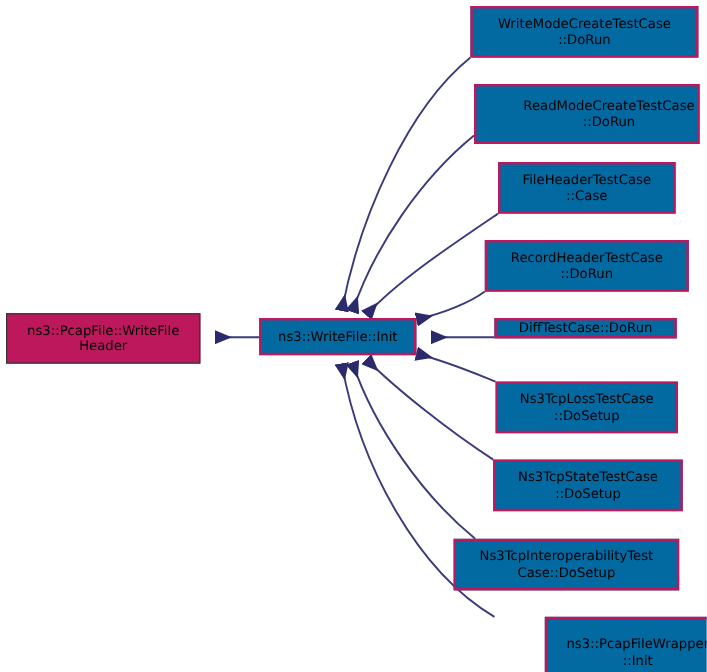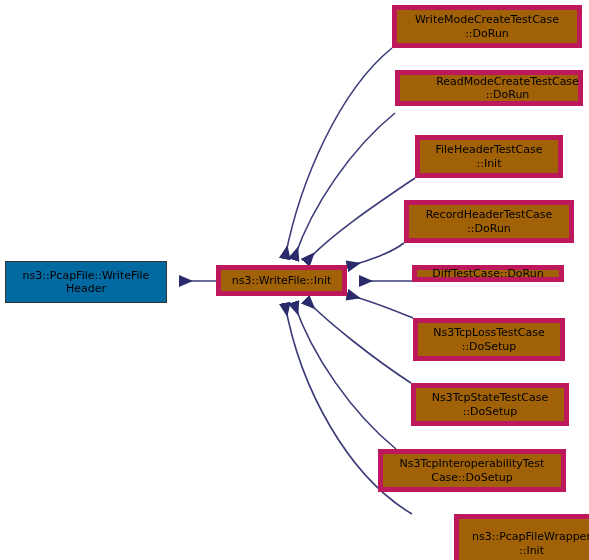--- a/index.html
+++ b/index.html
@@ -18,36 +18,36 @@
   #edge-layer {
     position: absolute;
     left: 0;
     top: 0;
     width: 589px;
     height: 560px;
   }
   .node {
     position: absolute;
     box-sizing: border-box;
-    border: 5px solid #be185d;
-    background: #a16207;
+    border: 2px solid #be185d;
+    background: #0369a1;
     display: flex;
     align-items: center;
     justify-content: center;
     text-align: center;
     color: #000000;
     font-size: 11px;
     line-height: 13.5px;
     letter-spacing: 0px;
     z-index: 5;
     white-space: pre-line;
     padding: 0 3px;
   }
   .node.highlight {
-    background: #0369a1;
+    background: #be185d;
     border: 1px solid #353535;
   }
   .node-label {
     display: block;
     white-space: pre-line;
   }
 </style>
 </head>
 <body>
 
@@ -91,28 +91,28 @@
 
   <div class="node" style="left:216px; top:265px; width:131px; height:31px;">
     <span class="node-label">ns3::WriteFile::Init</span>
   </div>
 
   <div class="node" style="left:392px; top:5px; width:190px; height:43px;">
     <span class="node-label">WriteModeCreateTestCase
 ::DoRun</span>
   </div>
 
-  <div class="node" style="left:395px; top:70px; width:188px; height:36px;padding-left:40px;">
+  <div class="node" style="left:395px; top:70px; width:188px; height:50px;padding-left:40px;">
     <span class="node-label">ReadModeCreateTestCase
 ::DoRun</span>
   </div>
 
   <div class="node" style="left:415px; top:135px; width:148px; height:43px;">
     <span class="node-label">FileHeaderTestCase
-::Init</span>
+::Case</span>
   </div>
 
   <div class="node" style="left:404px; top:200px; width:170px; height:43px;">
     <span class="node-label">RecordHeaderTestCase
 ::DoRun</span>
   </div>
 
   <div class="node" style="left:412px; top:265px; width:152px; height:17px;text-align:right;">
     <span class="node-label">DiffTestCase::DoRun</span>
   </div>

